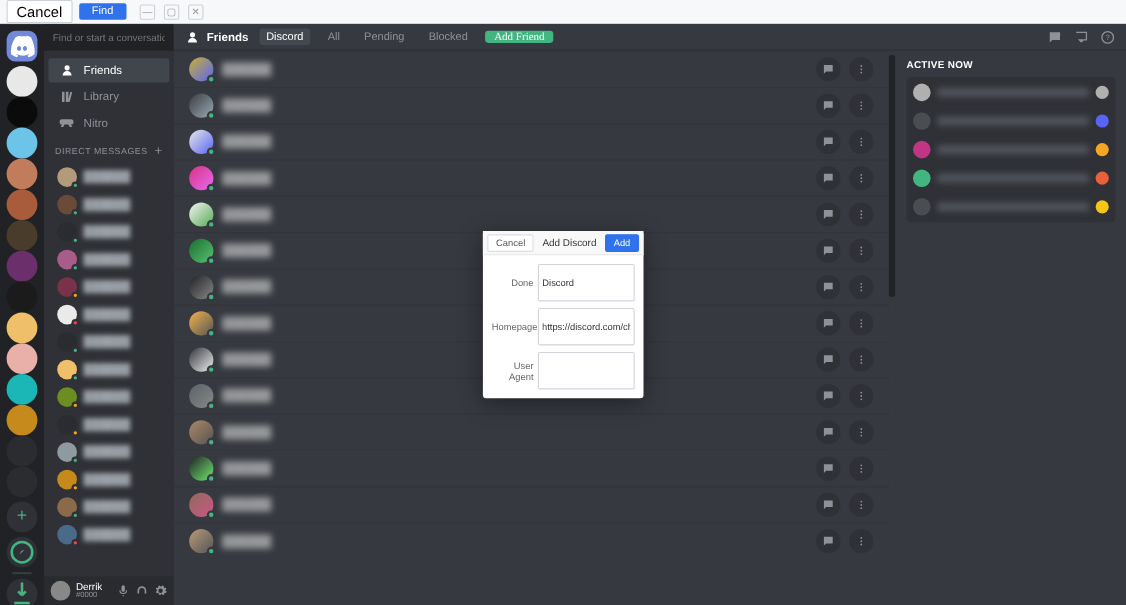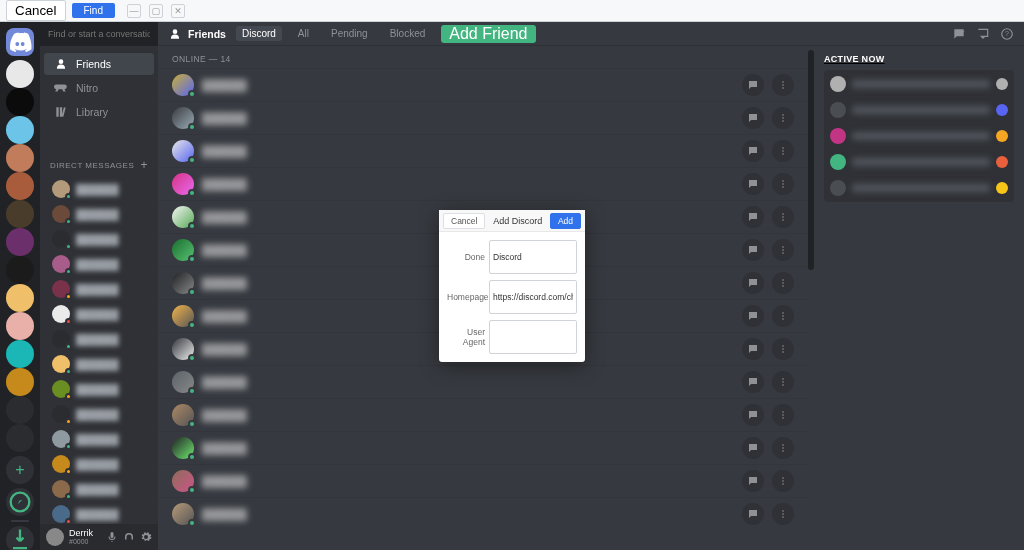--- a/index.html
+++ b/index.html
@@ -33,56 +33,56 @@
   .guild.explore{background:var(--bg-darker);color:var(--accent);}
   .guild.download{background:var(--bg-darker);color:var(--accent);}
   .guild.sep{height:2px;width:18px;background:#36393f;border-radius:1px;}
 
   .channel-col{width:118px;background:var(--bg-darker);display:flex;flex-direction:column;}
   .search-top{height:24px;margin:0;background:var(--bg-darkest);display:flex;align-items:center;padding:0 6px;}
   .search-top input{width:100%;height:16px;background:var(--bg-darkest);border:none;color:var(--muted2);font-size:9px;outline:none;}
   .chan-item{height:22px;display:flex;align-items:center;gap:8px;padding:0 10px;color:var(--muted);font-size:10.5px;cursor:pointer;border-radius:3px;margin:1px 4px;}
   .chan-item.selected{background:rgba(79,84,92,0.6);color:#fff;}
   .chan-item .ico{width:14px;height:14px;display:flex;align-items:center;justify-content:center;}
-  .dm-head{display:flex;align-items:center;justify-content:space-between;padding:6px 10px 4px 10px;color:var(--muted);font-size:8px;letter-spacing:.5px;margin-top:28px;}
+  .dm-head{display:flex;align-items:center;justify-content:space-between;padding:6px 10px 4px 10px;color:var(--muted);font-size:8px;letter-spacing:.5px;}
   .dm-list{flex:1;overflow:hidden;}
   .dm{height:24px;display:flex;align-items:center;gap:6px;padding:0 8px;color:var(--muted);font-size:10px;border-radius:3px;margin:1px 4px;cursor:pointer;}
   .dm .av{width:18px;height:18px;border-radius:50%;position:relative;flex:0 0 auto;}
   .dm .stat{position:absolute;right:-2px;bottom:-2px;width:7px;height:7px;border-radius:50%;border:2px solid var(--bg-darker);}
   .dm .nm{filter:blur(2.5px);color:#9aa0a6;}
   .user-panel{height:26px;background:var(--bg-chan);display:flex;align-items:center;padding:0 6px;gap:5px;color:var(--muted);font-size:9px;}
   .user-panel .av{width:18px;height:18px;border-radius:50%;background:#888;}
   .user-panel .nm{color:#fff;font-weight:500;line-height:9px;}
   .user-panel .spacer{flex:1;}
   .up-ico{width:12px;height:12px;color:var(--muted);cursor:pointer;}
 
   .main-col{flex:1;display:flex;flex-direction:column;background:var(--bg);}
   .top-bar{height:24px;background:var(--bg);border-bottom:1px solid rgba(0,0,0,.15);display:flex;align-items:center;padding:0 10px;gap:10px;color:var(--muted);font-size:10.5px;}
   .top-bar .lead{display:flex;align-items:center;gap:6px;color:#fff;}
   .tab{color:var(--muted);cursor:pointer;padding:2px 6px;border-radius:3px;font-size:10px;}
   .tab.active{background:rgba(79,84,92,0.6);color:#fff;}
-  .add-friend{background:var(--accent);color:#fff;padding:0 8px;border-radius:3px;font-size:16px;cursor:pointer;}
+  .add-friend{background:var(--accent);color:#fff;padding:0 8px;border-radius:3px;font-size:10px;cursor:pointer;font-family:Liberation Serif, serif;}
   .top-bar .spacer{flex:1;}
   .hdr-ico{width:14px;height:14px;color:var(--muted);cursor:pointer;}
 
   .body-row{flex:1;display:flex;overflow:hidden;}
   .friend-panel{flex:1;display:flex;flex-direction:column;overflow:hidden;}
   .online-head{font-size:8.5px;color:var(--muted);padding:8px 14px 4px 14px;letter-spacing:.4px;}
   .friend-list{flex:1;overflow:hidden;}
   .friend{height:33px;display:flex;align-items:center;padding:0 14px;cursor:pointer;border-top:1px solid rgba(47,49,54,.5);}
   .friend .av{width:22px;height:22px;border-radius:50%;position:relative;}
   .friend .stat{position:absolute;right:-2px;bottom:-2px;width:8px;height:8px;border-radius:50%;border:2px solid var(--bg);}
   .friend .info{margin-left:8px;display:flex;flex-direction:column;line-height:10px;}
   .friend .nm{color:#e6e6e7;font-size:10.5px;font-weight:500;filter:blur(3px);opacity:.55;width:45px;}
   .friend .spacer{flex:1;}
   .act-btn{width:22px;height:22px;border-radius:50%;background:var(--bg-darker);color:var(--muted);display:flex;align-items:center;justify-content:center;margin-left:8px;cursor:pointer;font-size:12px;}
   .scrollbar{width:6px;background:transparent;}
   .scroll-thumb{width:6px;height:220px;background:#202225;border-radius:3px;margin-top:4px;}
 
-  .active-col{width:210px;background:var(--bg);padding:8px 10px;border-left:none;text-decoration:underline;}
+  .active-col{width:210px;background:var(--bg);padding:8px 10px;border-left:none;}
   .active-head{font-size:9px;color:#fff;letter-spacing:.3px;margin-bottom:6px;font-weight:600;}
   .active-card{background:#2f3136;border-radius:4px;padding:6px;display:flex;flex-direction:column;gap:10px;filter:blur(0);}
   .active-row{display:flex;align-items:center;gap:6px;}
   .active-row .av{width:16px;height:16px;border-radius:50%;}
   .active-row .nm{flex:1;height:8px;border-radius:2px;filter:blur(3px);background:#52555c;}
   .active-row .dot{width:12px;height:12px;border-radius:50%;}
 
   
   .overlay{position:absolute;inset:22px 0 0 0;display:flex;align-items:center;justify-content:center;pointer-events:none;}
   .modal{width:146px;background:#fff;border-radius:3px;box-shadow:0 4px 20px rgba(0,0,0,.4);pointer-events:auto;font-size:9px;color:#555;}
@@ -157,32 +157,32 @@
       <span class="ico">
           <svg viewBox="0 0 24 24">
             <path fill="currentColor" d="M12 12a4 4 0 100-8 4 4 0 000 8zm-7 8a7 7 0 0114 0H5z"></path>
           </svg>
         </span>
       <span>Friends</span>
     </div>
     <div class="chan-item">
       <span class="ico">
           <svg viewBox="0 0 24 24">
-            <path fill="currentColor" d="M8 6h10a4 4 0 010 8l2 4h-4l-2-4H8l-2 4H2l2-4a4 4 0 010-8z"></path>
-          </svg>
-        </span>
-      <span>Nitro</span>
+            <path fill="currentColor" d="M4 4h4v16H4zM10 4h4v16h-4zM17 4l3 .8-4 15.2-3-.8z"></path>
+          </svg>
+        </span>
+      <span>Library</span>
     </div>
     <div class="chan-item">
       <span class="ico">
           <svg viewBox="0 0 24 24">
-            <path fill="currentColor" d="M4 4h4v16H4zM10 4h4v16h-4zM17 4l3 .8-4 15.2-3-.8z"></path>
-          </svg>
-        </span>
-      <span>Library</span>
+            <path fill="currentColor" d="M8 6h10a4 4 0 010 8l2 4h-4l-2-4H8l-2 4H2l2-4a4 4 0 010-8z"></path>
+          </svg>
+        </span>
+      <span>Nitro</span>
     </div>
     <div class="dm-head">
       <span>DIRECT MESSAGES</span>
       <span style="font-size:12px;cursor:pointer">+</span>
     </div>
     <div class="dm-list" id="dm-list">
         <div class="dm">
           <div class="av" style="background: rgb(179, 154, 122);">
             <div class="stat" style="background: rgb(67, 181, 129);"></div>
           </div>
@@ -320,21 +320,20 @@
         </span>
       <span class="hdr-ico">
           <svg viewBox="0 0 24 24">
             <circle cx="12" cy="12" r="9" fill="none" stroke="currentColor" stroke-width="2"></circle>
             <text x="12" y="16" text-anchor="middle" font-size="12" fill="currentColor">?</text>
           </svg>
         </span>
     </div>
     <div class="body-row">
       <div class="friend-panel">
-        <div class="online-head">ONLINE — 14</div>
         <div class="friend-list" id="friend-list">
             <div class="friend">
               <div class="av" style="background: linear-gradient(135deg, rgb(201, 176, 55), rgb(88, 101, 242));">
                 <div class="stat" style="background: rgb(67, 181, 129);"></div>
               </div>
               <div class="info">
                 <span class="nm">██████</span>
               </div>
               <div class="spacer"></div>
               <div class="act-btn">

